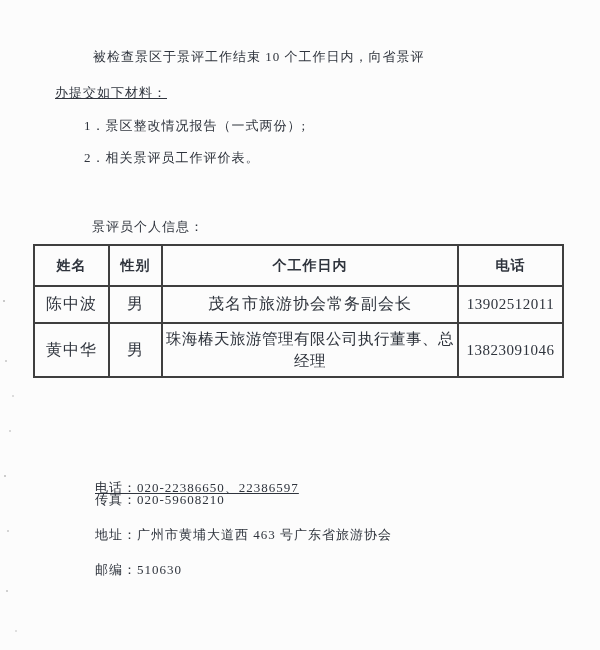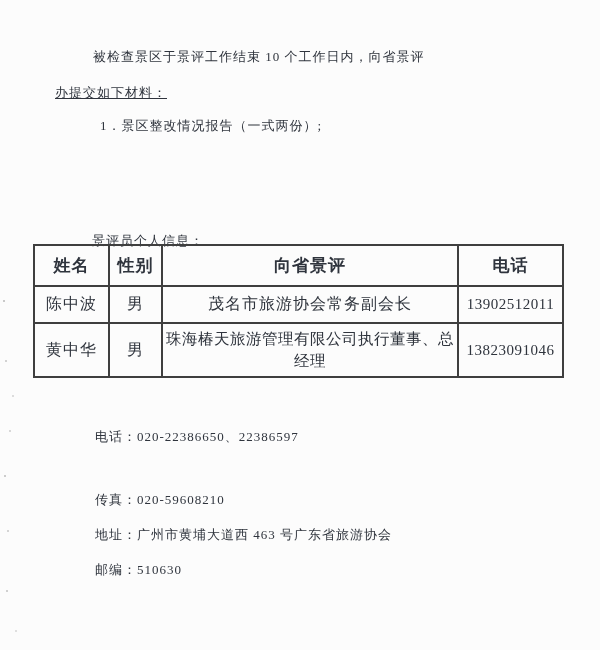--- a/index.html
+++ b/index.html
@@ -37,23 +37,23 @@
   }
   .line {
     position: absolute;
     white-space: nowrap;
     font-size: 13px;
     letter-spacing: 1px;
     line-height: 22px;
   }
   .intro-1 { left: 93px; top: 46px; }
   .intro-2 { left: 55px; top: 82px; text-decoration: underline; }
-  .list-1  { left: 84px; top: 115px; margin-left: 16px; }
+  .list-1  { left: 84px; top: 115px; }
   .list-2  { left: 84px; top: 147px; }
-  .section-label { left: 92px; top: 230px; }
+  .section-label { left: 92px; top: 216px; }
 
   table.info {
     position: absolute;
     left: 33px;
     top: 244px;
     width: 529px;
     border-collapse: collapse;
     table-layout: fixed;
     font-size: 16px;
     color: #2f343d;
@@ -65,68 +65,69 @@
   table.info th, table.info td {
     border: 2px solid #3f3f3f;
     text-align: center;
     vertical-align: middle;
     padding: 0 2px;
     letter-spacing: 1px;
     overflow: hidden;
   }
   table.info th {
     height: 39px;
-    font-size: 17px;
+    font-size: 14px;
     font-weight: bold;
   }
   table.info tr.r1 td { height: 35px; margin-left: 40px; }
   table.info tr.r2 td { height: 52px; }
   table.info td.unit-wrap {
     white-space: normal;
     font-size: 15.5px;
     line-height: 1.45;
     letter-spacing: 0.5px;
   }
   table.info td.phone {
     font-size: 15px;
     letter-spacing: 0.5px;
   }
 
   .contact-1 { left: 95px; top: 417px; }
-  .contact-2 { left: 95px; top: 426px; }
+  .contact-2 { left: 95px; top: 477px; text-decoration: underline; }
   .contact-3 { left: 95px; top: 489px; }
   .contact-4 { left: 95px; top: 524px; }
   .contact-5 { left: 95px; top: 559px; }
 </style>
 </head>
 <body>
 
 <div class="page">
 
   <div class="noise"></div>
 
   <div class="line intro-1">被检查景区于景评工作结束 10 个工作日内，向省景评</div>
   <div class="line intro-2">办提交如下材料：</div>
 
   <div class="line list-1">1．景区整改情况报告（一式两份）;</div>
+  <div class="line list-2">2．相关景评员工作评价表。</div>
 
   <div class="line section-label">景评员个人信息：</div>
 
   <table class="info">
     <colgroup>
       <col class="c1">
         <col class="c2">
         <col class="c3">
         <col class="c4">
     </colgroup>
     <tbody>
         <tr>
       <th>姓名</th>
       <th>性别</th>
-      <th>向省景评</th>
+      <th>个工作日内</th>
       <th>电话</th>
     </tr>
     <tr class="r1">
       <td>陈中波</td>
       <td>男</td>
       <td>茂名市旅游协会常务副会长</td>
       <td class="phone">13902512011</td>
     </tr>
     <tr class="r2">
       <td>黄中华</td>

